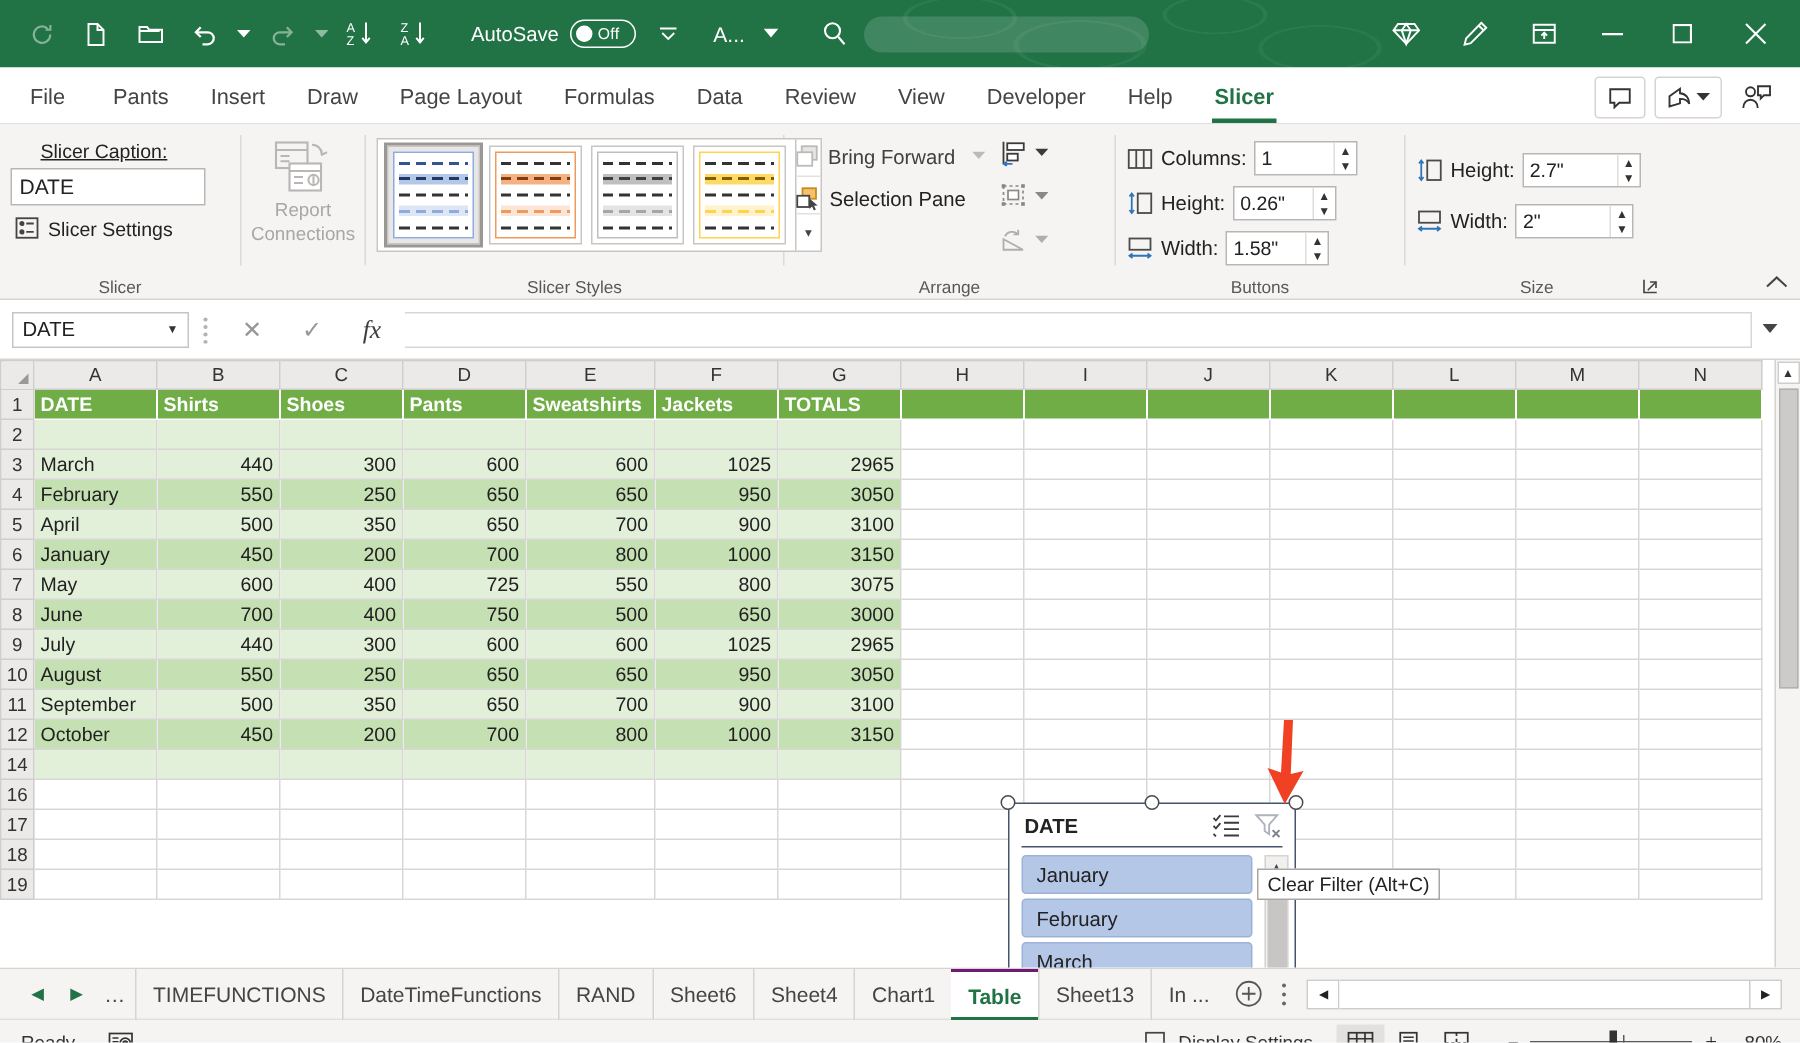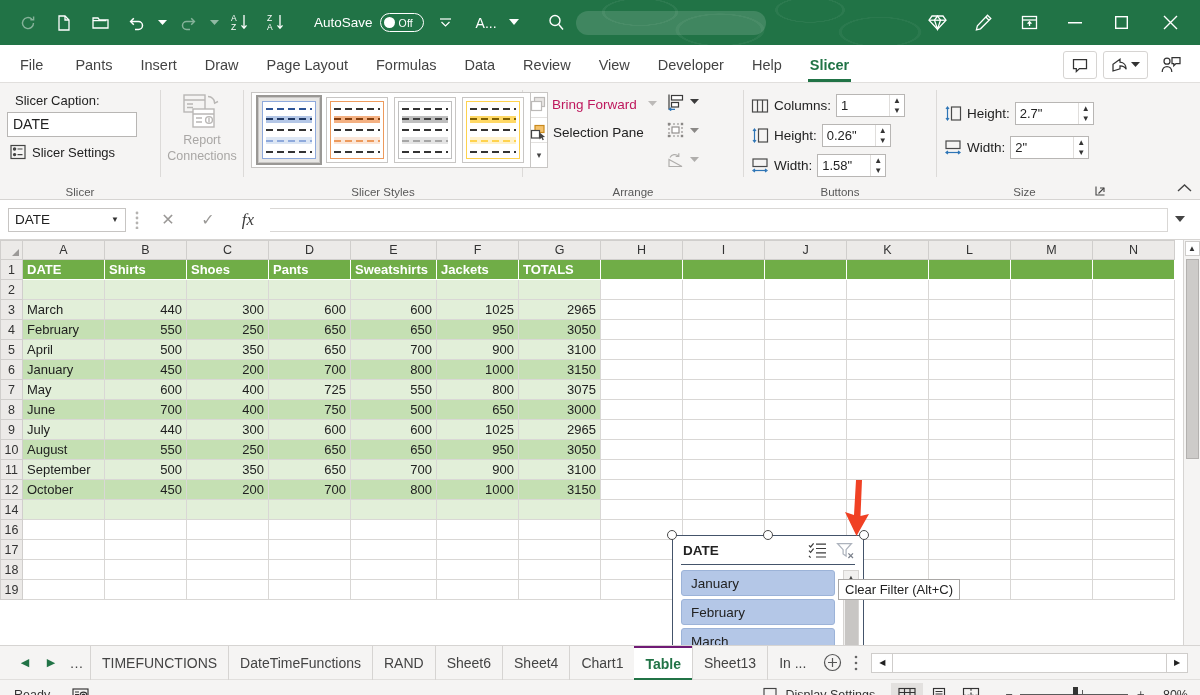--- a/index.html
+++ b/index.html
@@ -84,21 +84,21 @@
     border-bottom:1px solid #d6d4d2;
   }
   .group { position:relative; height:117px; padding:6px 7px 0 7px; display:flex; flex-direction:column; }
   .group .glabel {
     position:absolute; bottom:2px; left:0; right:0; text-align:center;
     font-size:11.5px; color:#585858;
   }
   .gsep { width:1px; background:#dcdad8; margin:7px 0 22px 0; align-self:stretch; }
   .gbody { flex:1; display:flex; align-items:flex-start; }
 
-  .cap-label { font-size:13px; color:#222; margin:4px 0 4px 8px; }
+  .cap-label { font-size:13px; color:#222; margin:4px 0 4px 20px;text-decoration:underline; }
   .cap-input {
     width:130px; height:25px; border:1px solid #b8b6b4; background:#fff;
     font-size:14px; padding:0 5px; line-height:23px; color:#222;
   }
   .slicer-settings {
     display:flex; align-items:center; gap:6px; margin-top:7px; margin-left:3px; font-size:13px;
   }
 
   .bigbtn {
     width:74px; display:flex; flex-direction:column; align-items:center; gap:2px;
@@ -112,21 +112,21 @@
   .styleitems { display:flex; align-items:center; gap:6px; padding:4px 6px; }
   .sthumb { width:62px; height:66px; border:1px solid #c8c6c4; background:#fff; padding:3px; }
   .sthumb.sel { outline:2px solid #9a9895; background:#e8e7e5; }
   .sthumb .inner { width:100%; height:100%; background:#fff; border:1px solid #b9c6dd; padding:3px 3px; display:flex; flex-direction:column; justify-content:space-between; }
   .srow { height:7px; display:flex; align-items:center; }
   .dashes { width:100%; height:2px; background:repeating-linear-gradient(to right,#333 0 7px, transparent 7px 11px); }
   .galscroll { width:17px; border-left:1px solid #c8c6c4; display:flex; flex-direction:column; }
   .galscroll div { flex:1; display:flex; align-items:center; justify-content:center; font-size:9px; color:#444; border-bottom:1px solid #e3e1df; }
   .galscroll div:last-child { border-bottom:none; }
 
-  .arrowrow { display:flex; align-items:center; gap:5px; height:26px; color:#be185d; font-size:13.5px; }
+  .arrowrow { display:flex; align-items:center; gap:5px; height:26px; color:#404040; font-size:13.5px; }
   .arrowrow.enabled { color:#222; }
   .aligncol { display:flex; flex-direction:column; gap:3px; margin-left:10px; }
   .alignrow { display:flex; align-items:center; gap:4px; height:26px; }
 
   .spinrow { display:flex; align-items:center; height:29px; gap:5px; }
   .spinrow .lbl { font-size:13.5px; color:#222; white-space:nowrap; }
   .spin {
     height:23px; border:1px solid #b8b6b4; background:#fff; display:flex; align-items:stretch;
   }
   .spin input {

